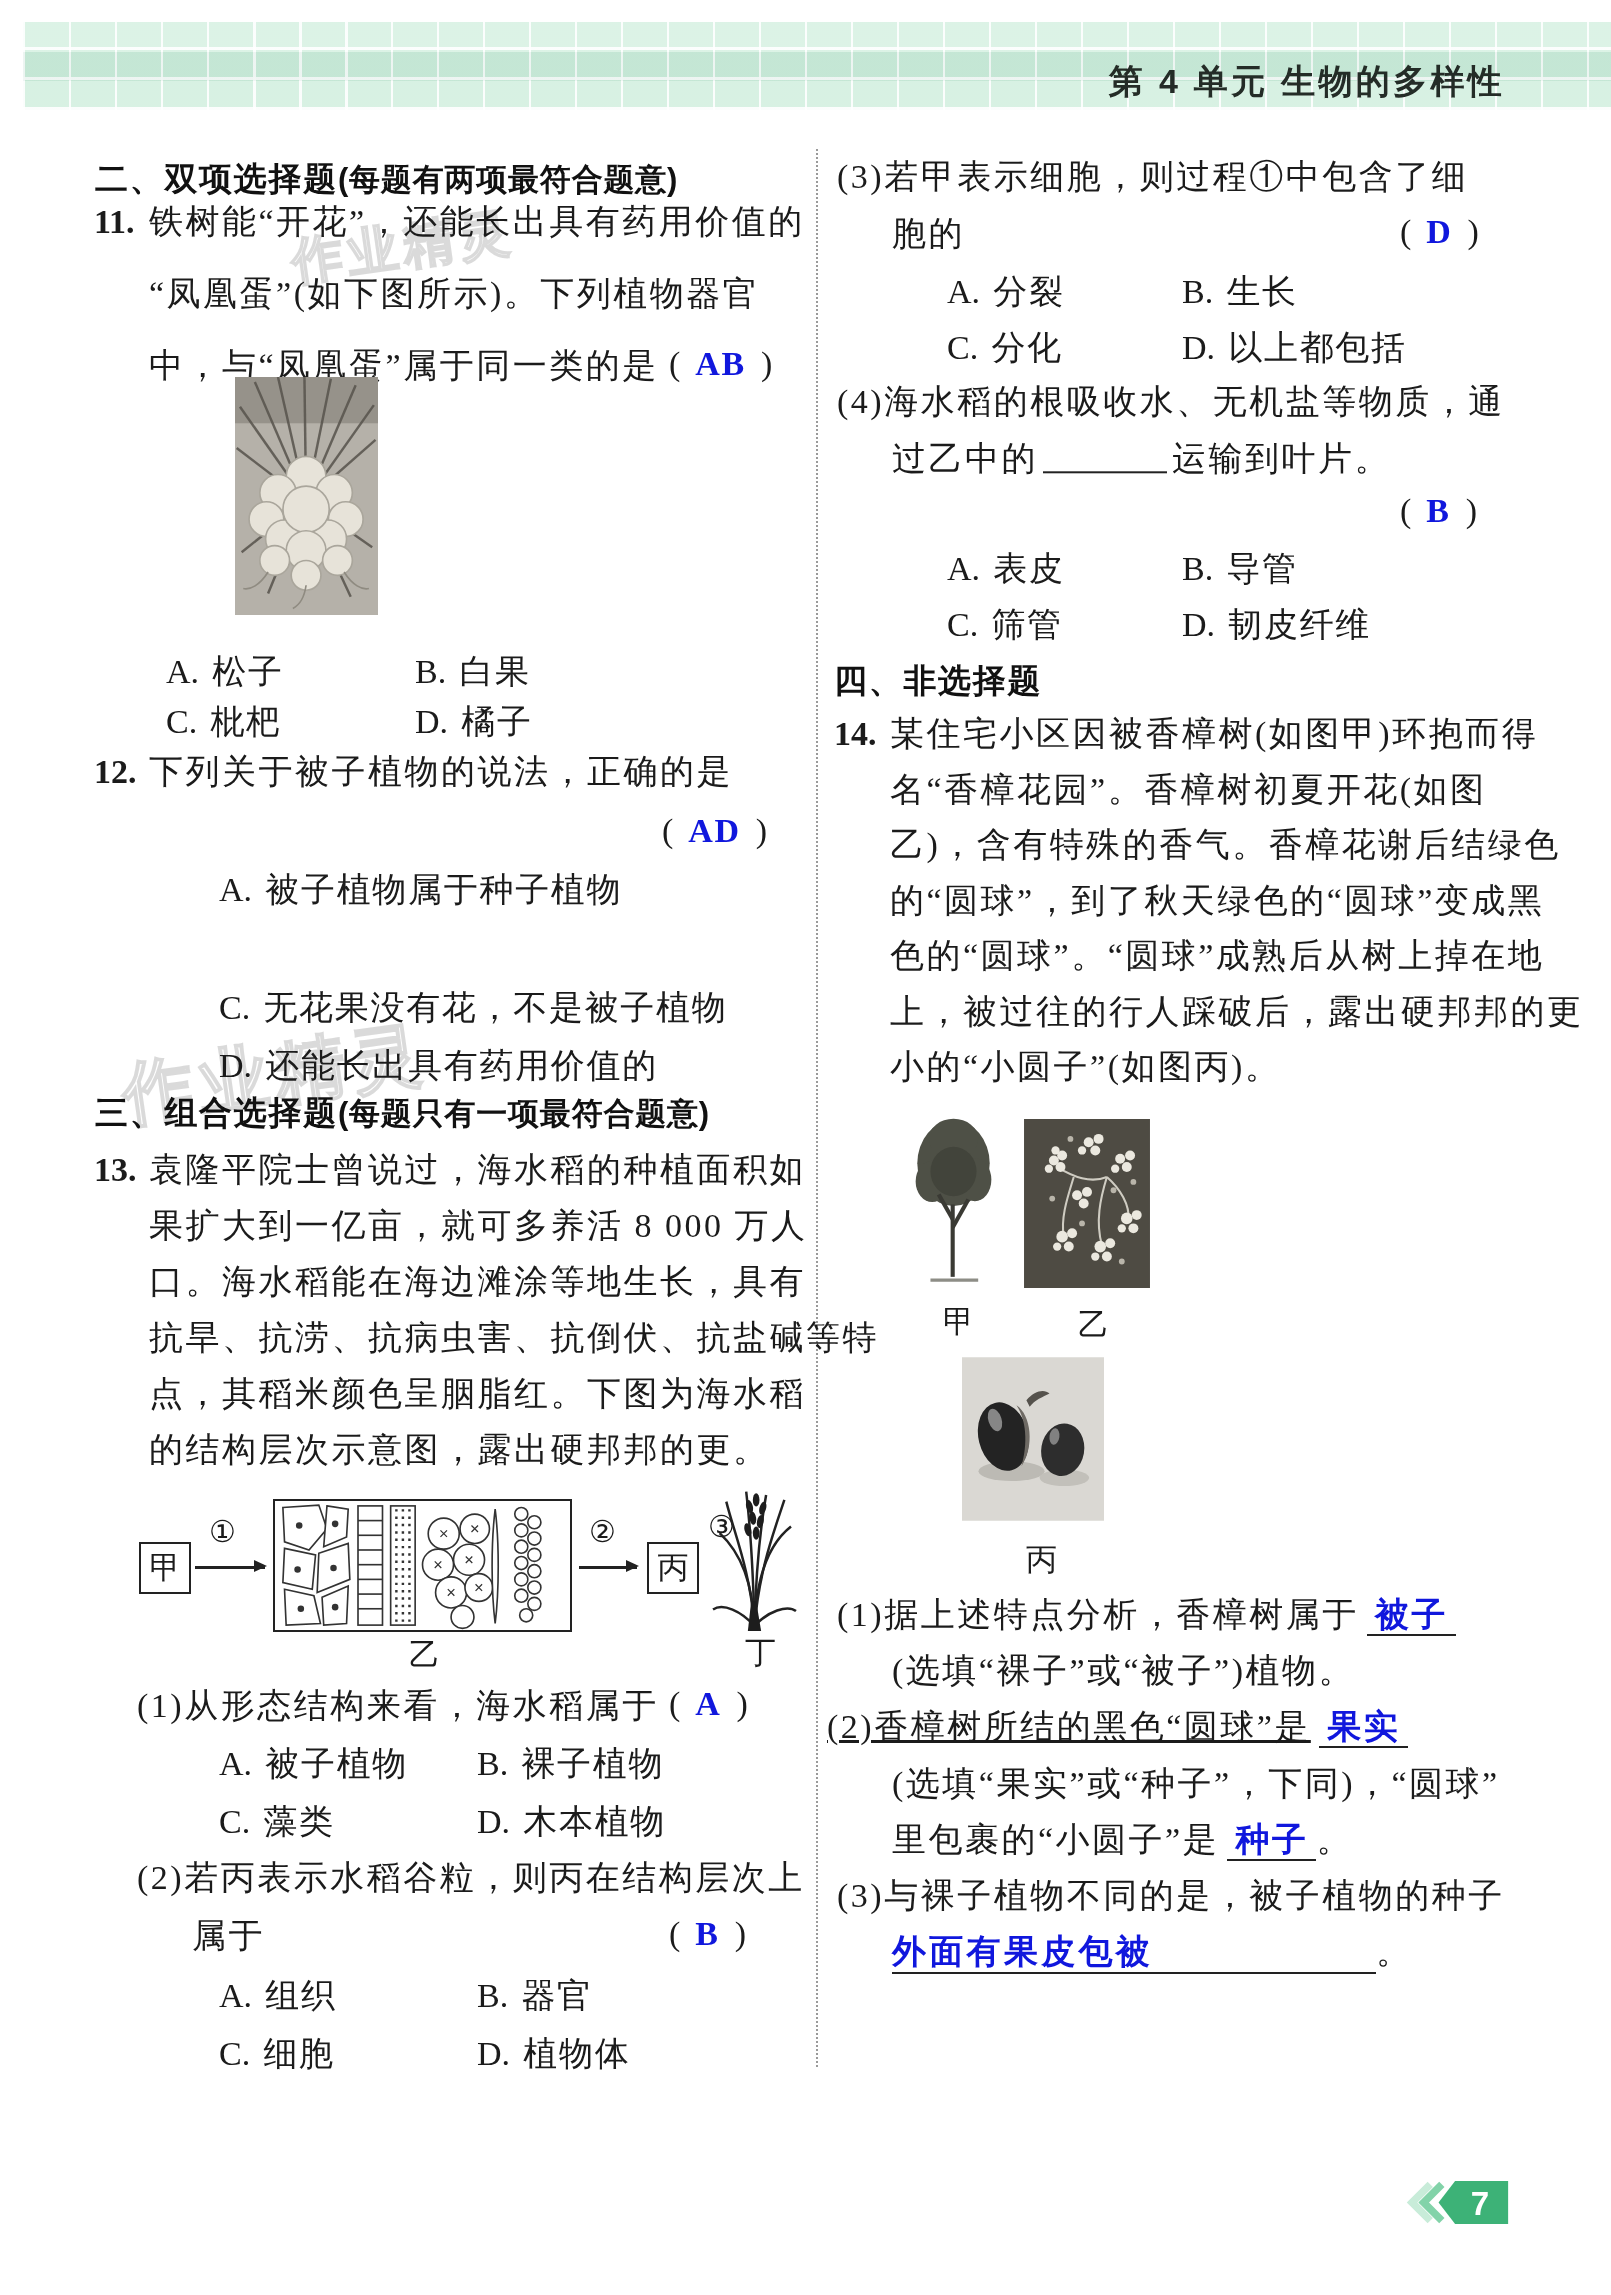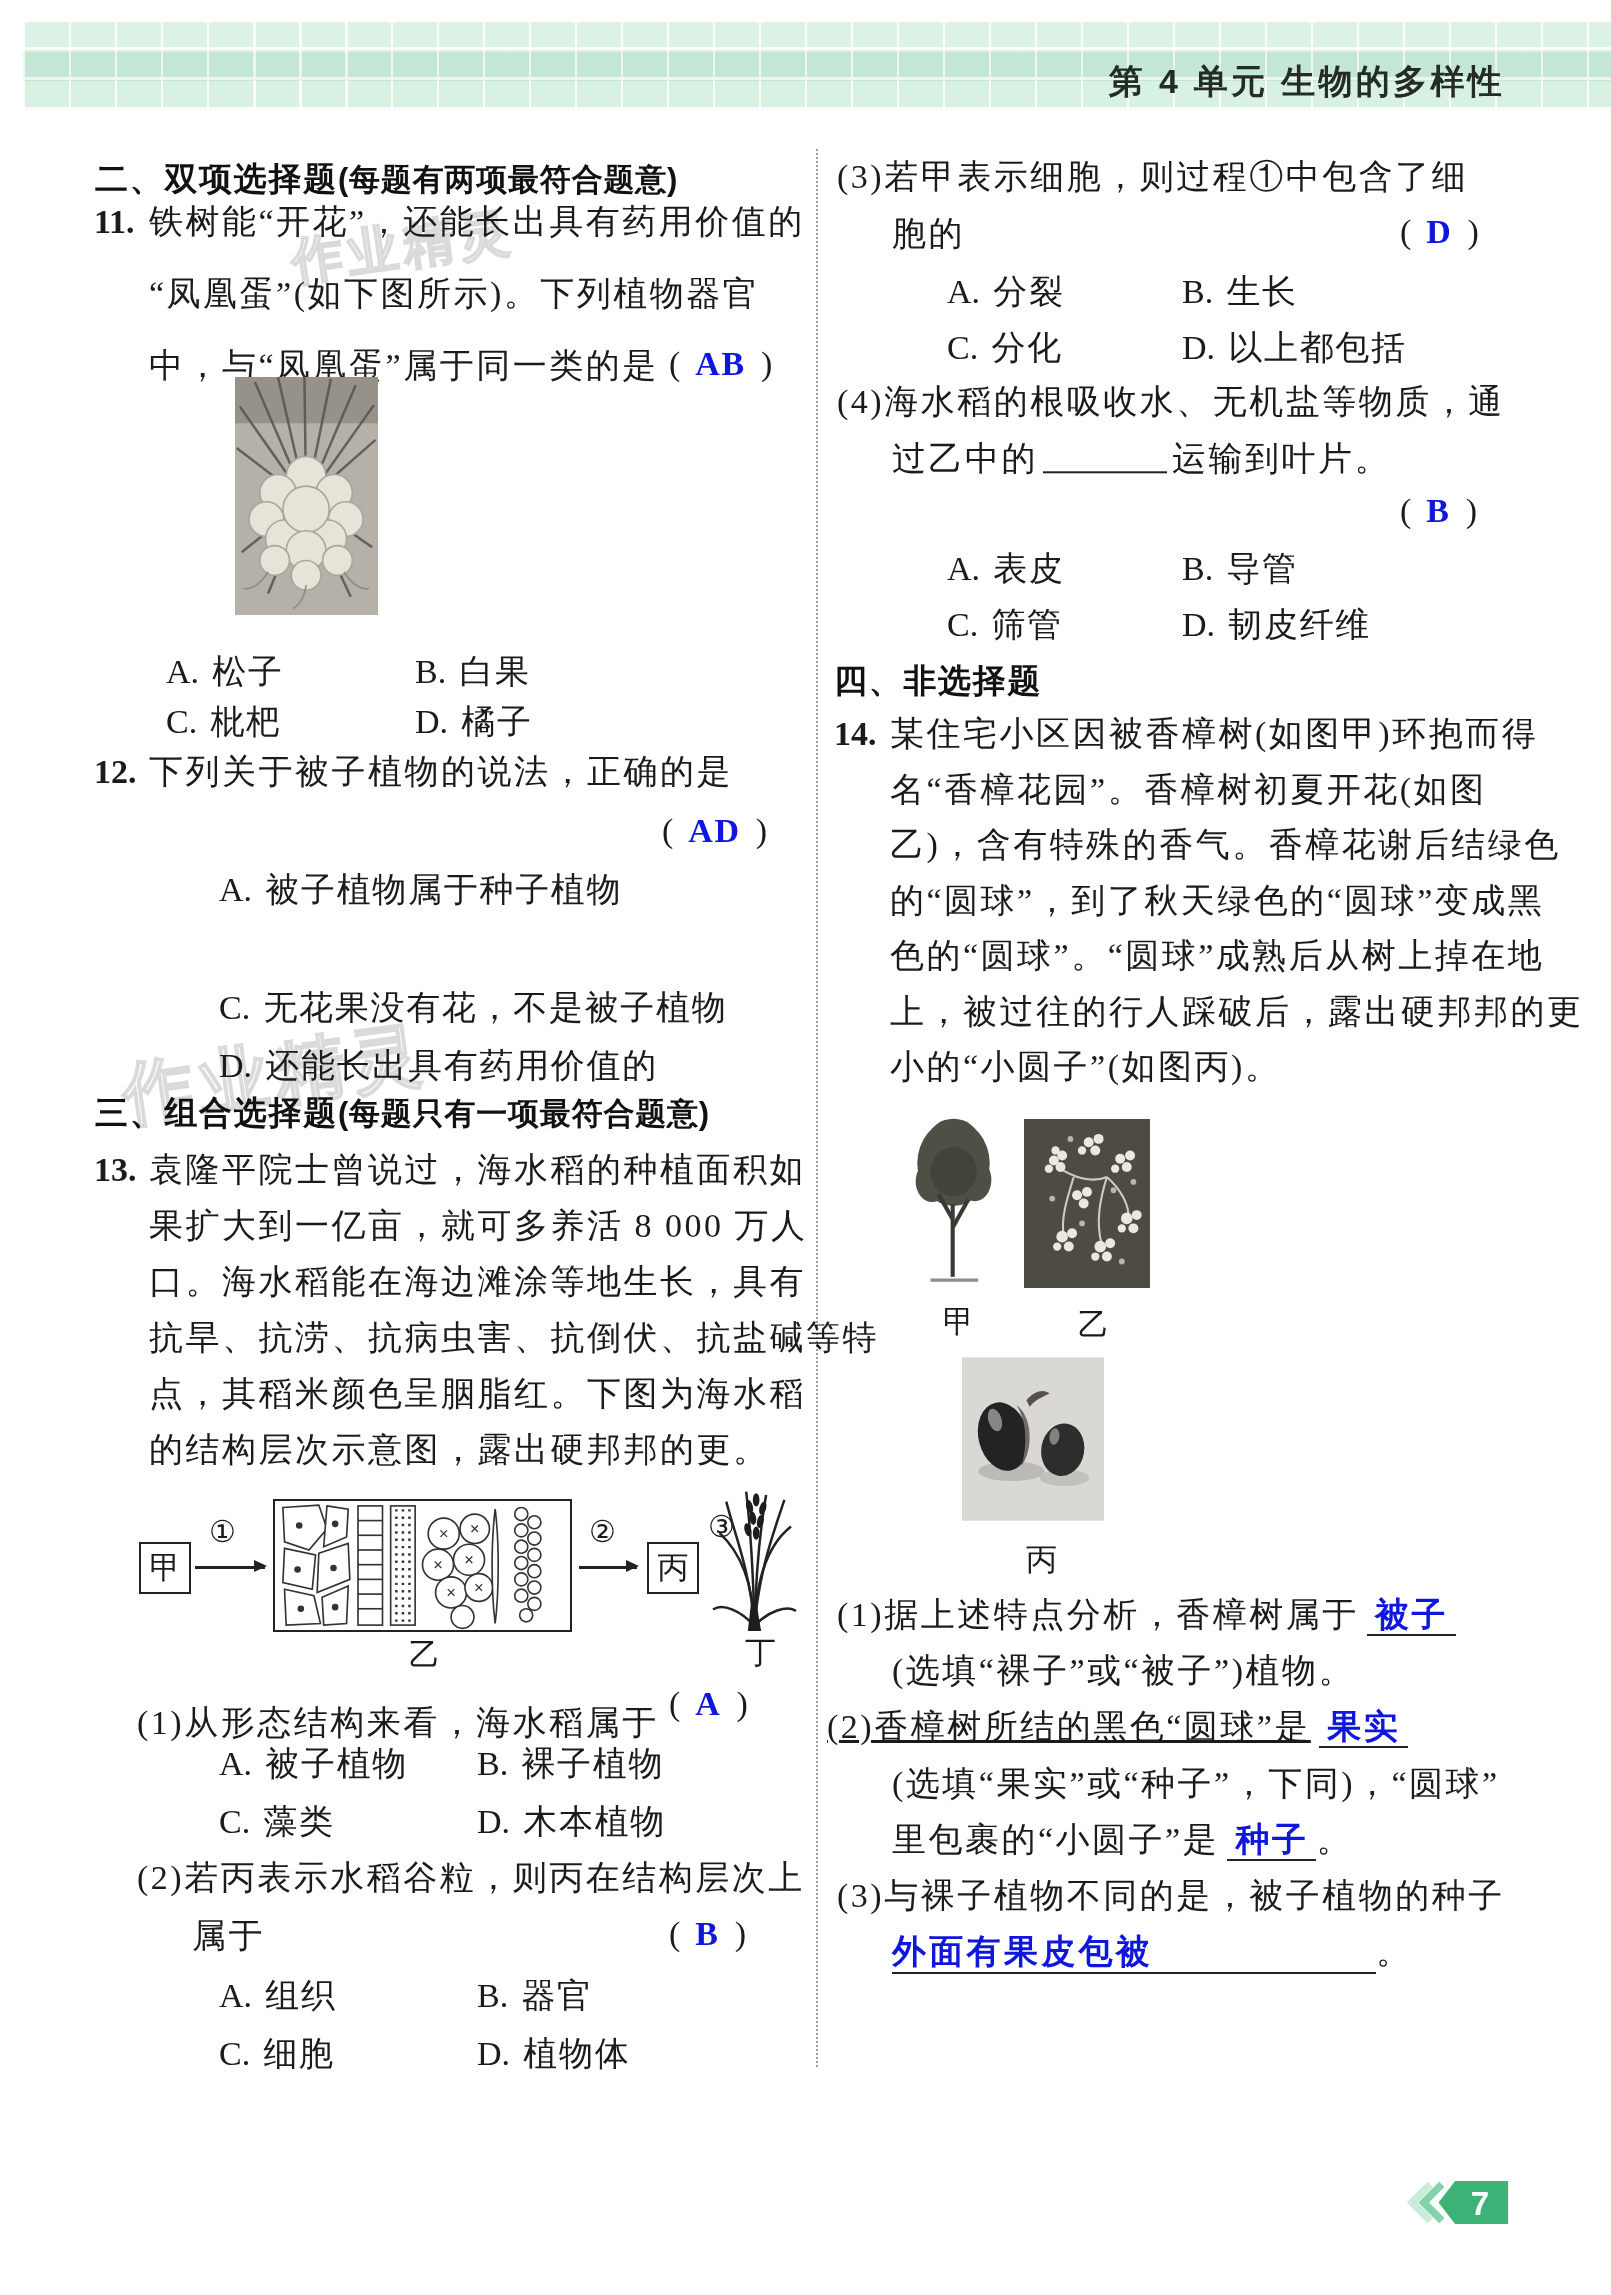--- a/index.html
+++ b/index.html
@@ -242,21 +242,21 @@
           <ellipse cx="63" cy="44" rx="4" ry="8" transform="rotate(10 63 44)"></ellipse>
           <ellipse cx="58" cy="58" rx="4" ry="8"></ellipse>
             <ellipse cx="48" cy="54" rx="4" ry="8" transform="rotate(-14 48 54)"></ellipse>
           <path d="M48,176 L64,176 L58,140 L52,140 Z"></path>
         </g>
       </svg>
     </figure>
     <div class="dlabel" style="left:745px;top:1632px;">丁</div>
   </div>
 
-  <div class="line" style="left:137px;top:1685px;margin-top:17px;">(1)从形态结构来看，海水稻属于</div>
+  <div class="line" style="left:137px;top:1685px;">(1)从形态结构来看，海水稻属于</div>
   <div class="ansgrp" style="left:669px;top:1685px;">
     <span class="p">(</span><span class="ans">A</span><span class="p">)</span>
   </div>
   <div class="opt" style="left:219px;top:1741px;"><span class="ol">A.</span><span>被子植物</span></div>
   <div class="opt" style="left:477px;top:1741px;"><span class="ol">B.</span><span>裸子植物</span></div>
   <div class="opt" style="left:219px;top:1799px;"><span class="ol">C.</span><span>藻类</span></div>
   <div class="opt" style="left:477px;top:1799px;"><span class="ol">D.</span><span>木本植物</span></div>
 
   <div class="line" style="left:137px;top:1857px;">(2)若丙表示水稻谷粒，则丙在结构层次上</div>
   <div class="line" style="left:192px;top:1915px;">属于</div>

